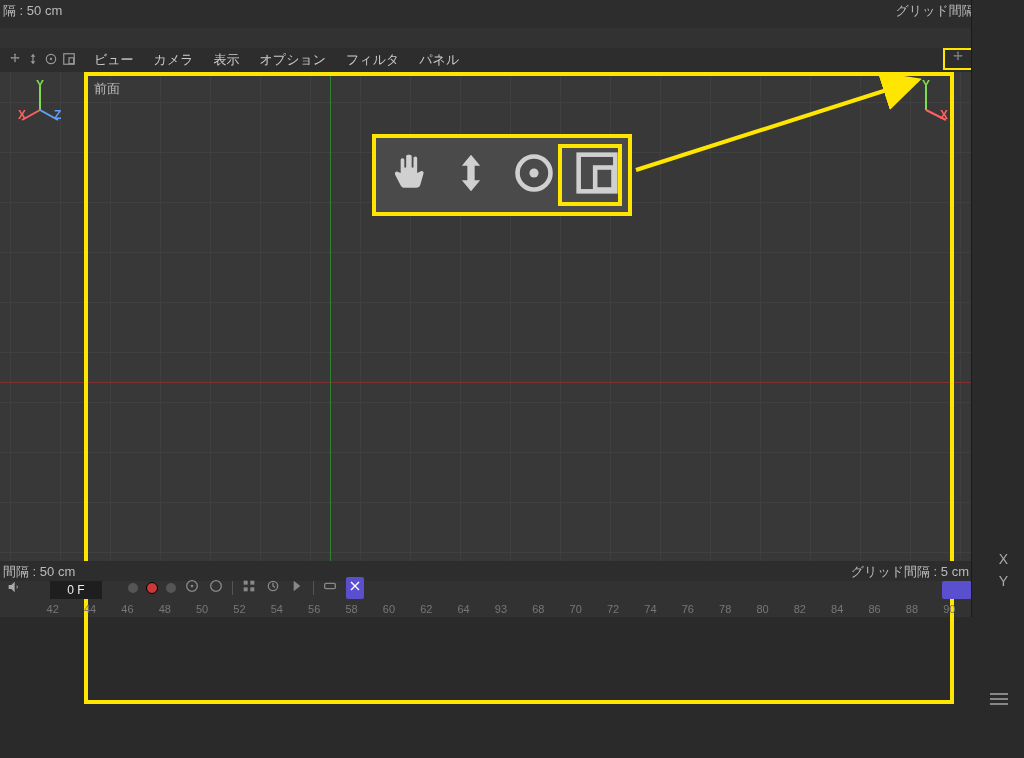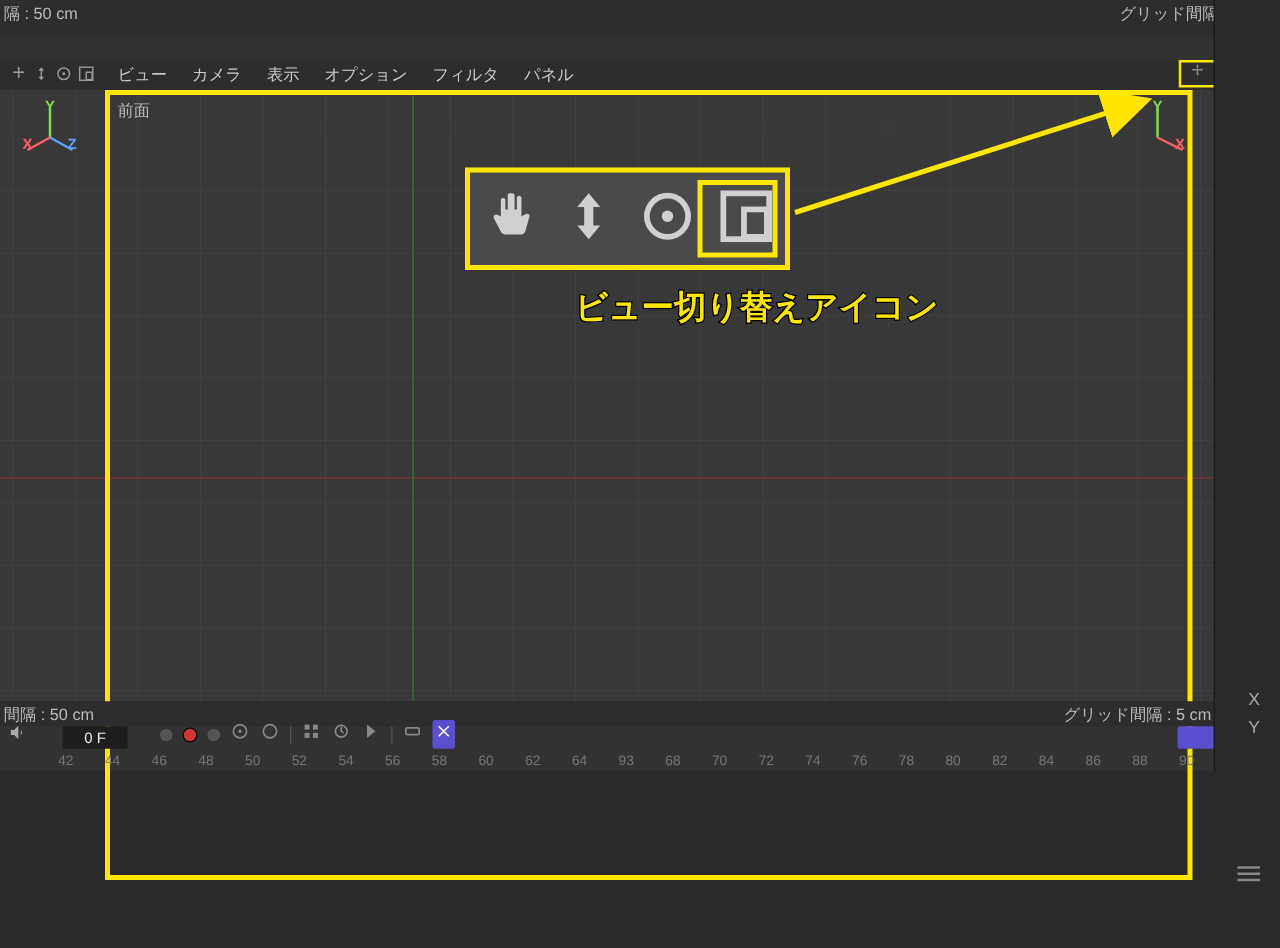--- a/index.html
+++ b/index.html
@@ -177,21 +177,20 @@
     <span><svg viewBox="0 0 24 24">
           <circle cx="12" cy="12" r="9" fill="none" stroke="#d0d0d0" stroke-width="2.5"></circle>
           <circle cx="12" cy="12" r="2.5"></circle>
         </svg></span>
     <span><svg viewBox="0 0 24 24">
           <rect x="2" y="2" width="20" height="20" fill="none" stroke="#d0d0d0" stroke-width="2.5"></rect>
           <rect x="11" y="9" width="10" height="12" fill="none" stroke="#d0d0d0" stroke-width="2.5"></rect>
         </svg></span>
     <div class="callout-inner"></div>
   </div>
-  <div class="callout-label">ビュー切り替えアイコン</div>
 
   <svg class="arrow-svg">
     <defs>
         <marker id="ah" markerWidth="12" markerHeight="12" refX="9" refY="5" orient="auto">
           <path d="M0,0 L10,5 L0,10 z" fill="#ffe600"></path>
         </marker>
       </defs>
     <line x1="636" y1="170" x2="918" y2="80" stroke="#ffe600" stroke-width="4" marker-end="url(#ah)"></line>
   </svg>
 

